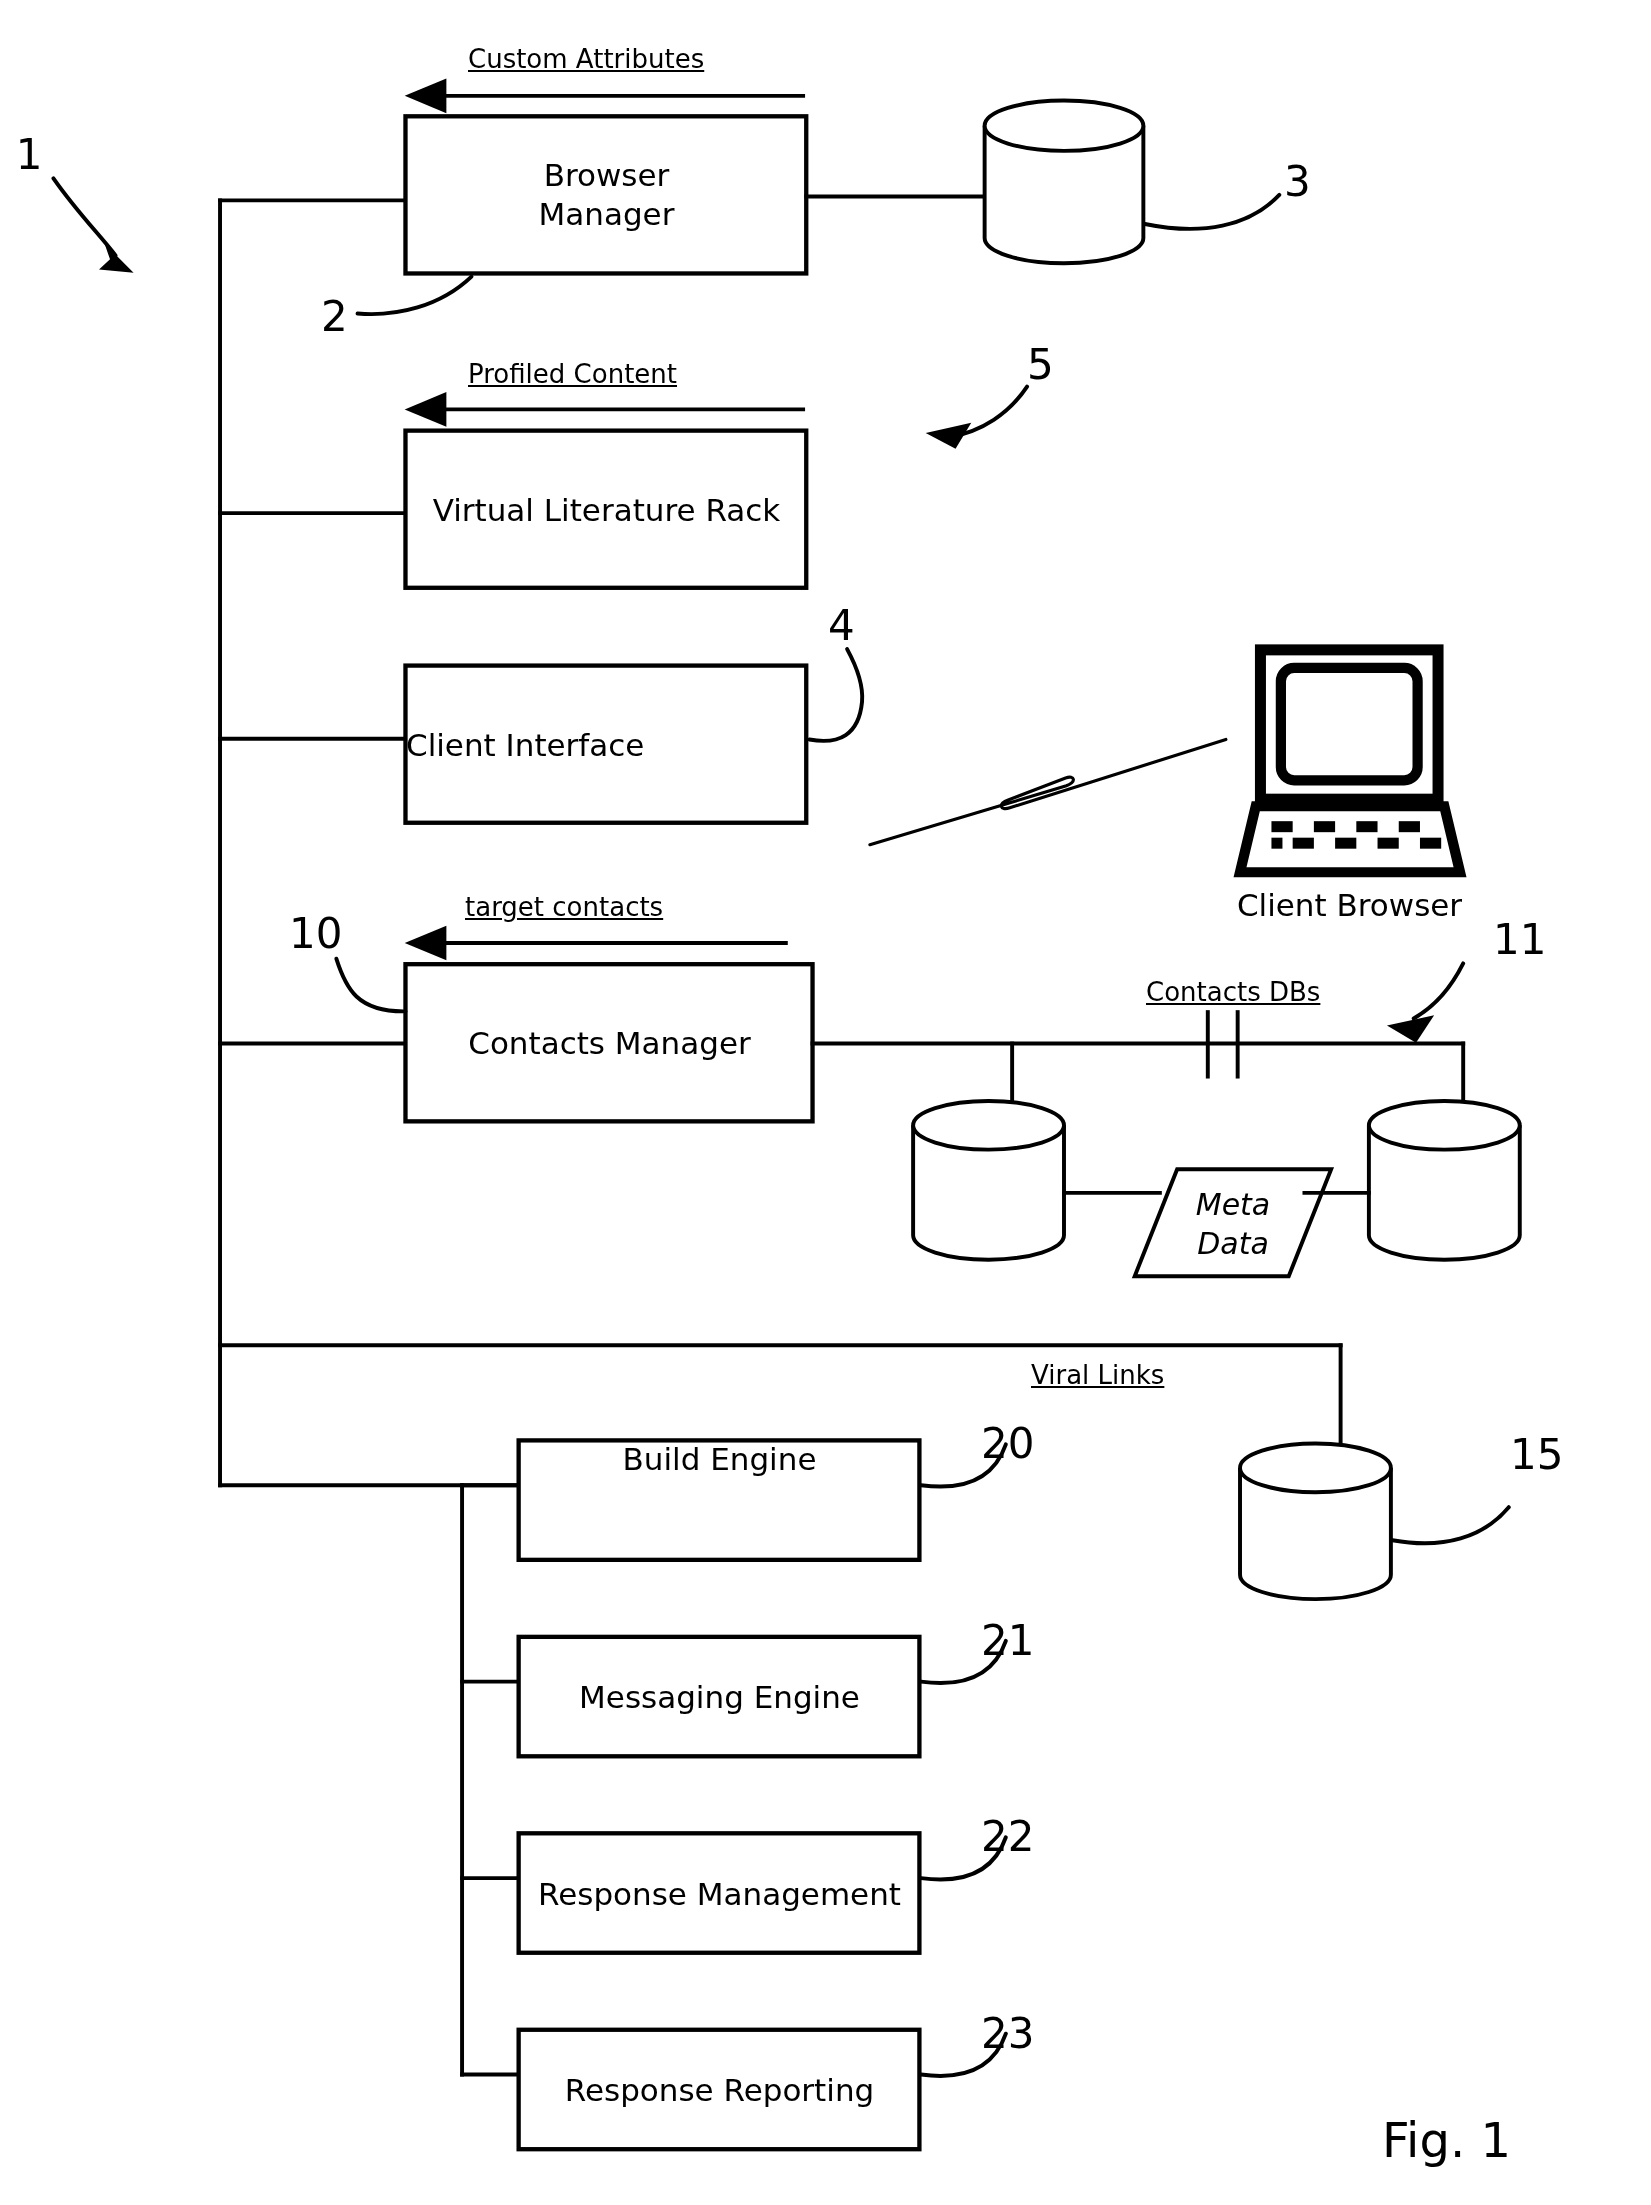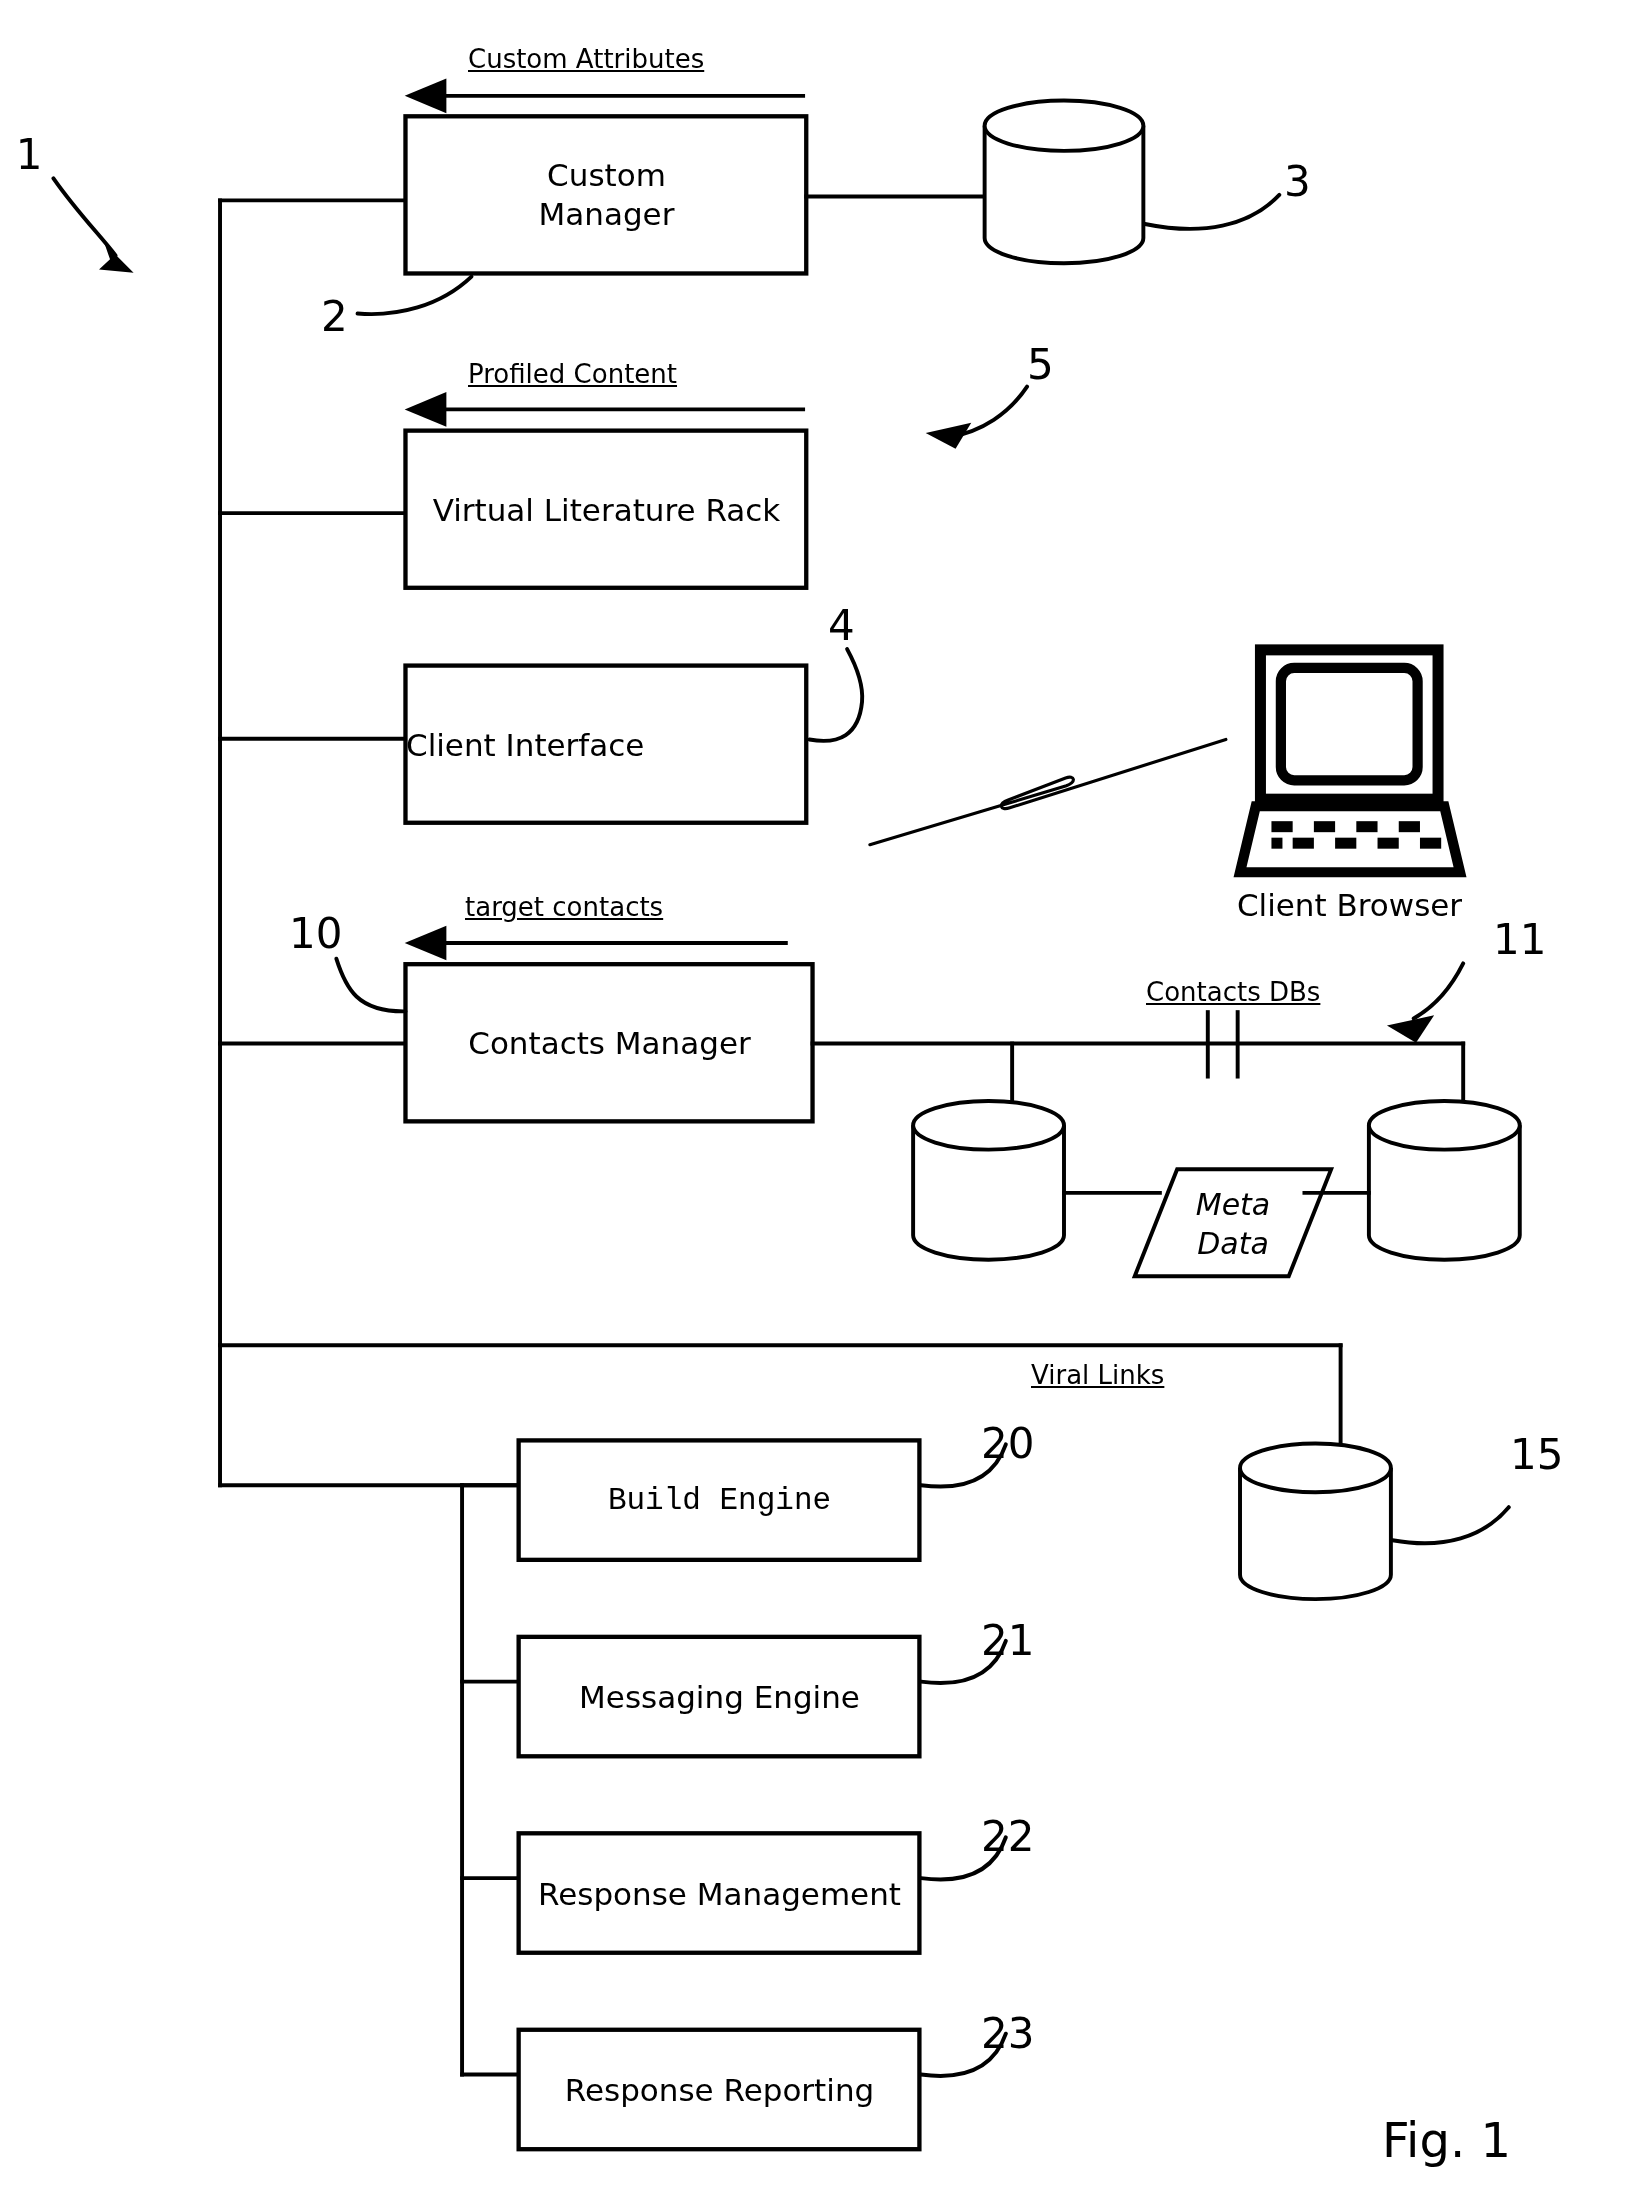--- a/index.html
+++ b/index.html
@@ -244,21 +244,21 @@
 
   </svg>
 
   <div class="lbl t-num" style="position:absolute; left:15.7px; top:130px;">1</div>
 
   <div class="lbl t-flow" style="position:absolute; left:468px; top:44px;">Custom Attributes</div>
 
   <div style="position:absolute; left:406px; top:116px; width:401px; height:157px;
               display:flex; flex-direction:column; align-items:center; justify-content:center;
               line-height:1.25;">
-    <span class="t-box">Custom</span>
+    <span class="t-box">Browser</span>
     <span class="t-box">Manager</span>
   </div>
 
   <div class="t-num" style="position:absolute; left:321px; top:292px;">2</div>
 
   <div class="t-num" style="position:absolute; left:1284px; top:157px;">3</div>
 
   <div class="t-flow" style="position:absolute; left:468px; top:359px;">Profiled Content</div>
 
   <div class="t-num" style="position:absolute; left:1027px; top:340px;">5</div>
@@ -296,21 +296,21 @@
               line-height:1.3;">
     <span class="t-meta">Meta</span>
     <span class="t-meta">Data</span>
   </div>
 
   <div class="t-flow" style="position:absolute; left:1031px; top:1360px;">Viral Links</div>
 
   <div class="t-num" style="position:absolute; left:1510px; top:1430px;">15</div>
 
   <div style="position:absolute; left:519px; top:1441px; width:401px; height:119px;
-              display:flex; align-items:center; justify-content:center;font-family:Liberation Mono, monospace;">
+              display:flex; justify-content:center;">
     <span class="t-box">Build Engine</span>
   </div>
 
   <div class="t-num" style="position:absolute; left:981px; top:1419px;">20</div>
 
   <div style="position:absolute; left:519px; top:1637px; width:401px; height:119px;
               display:flex; align-items:center; justify-content:center;">
     <span class="t-box">Messaging Engine</span>
   </div>
 

